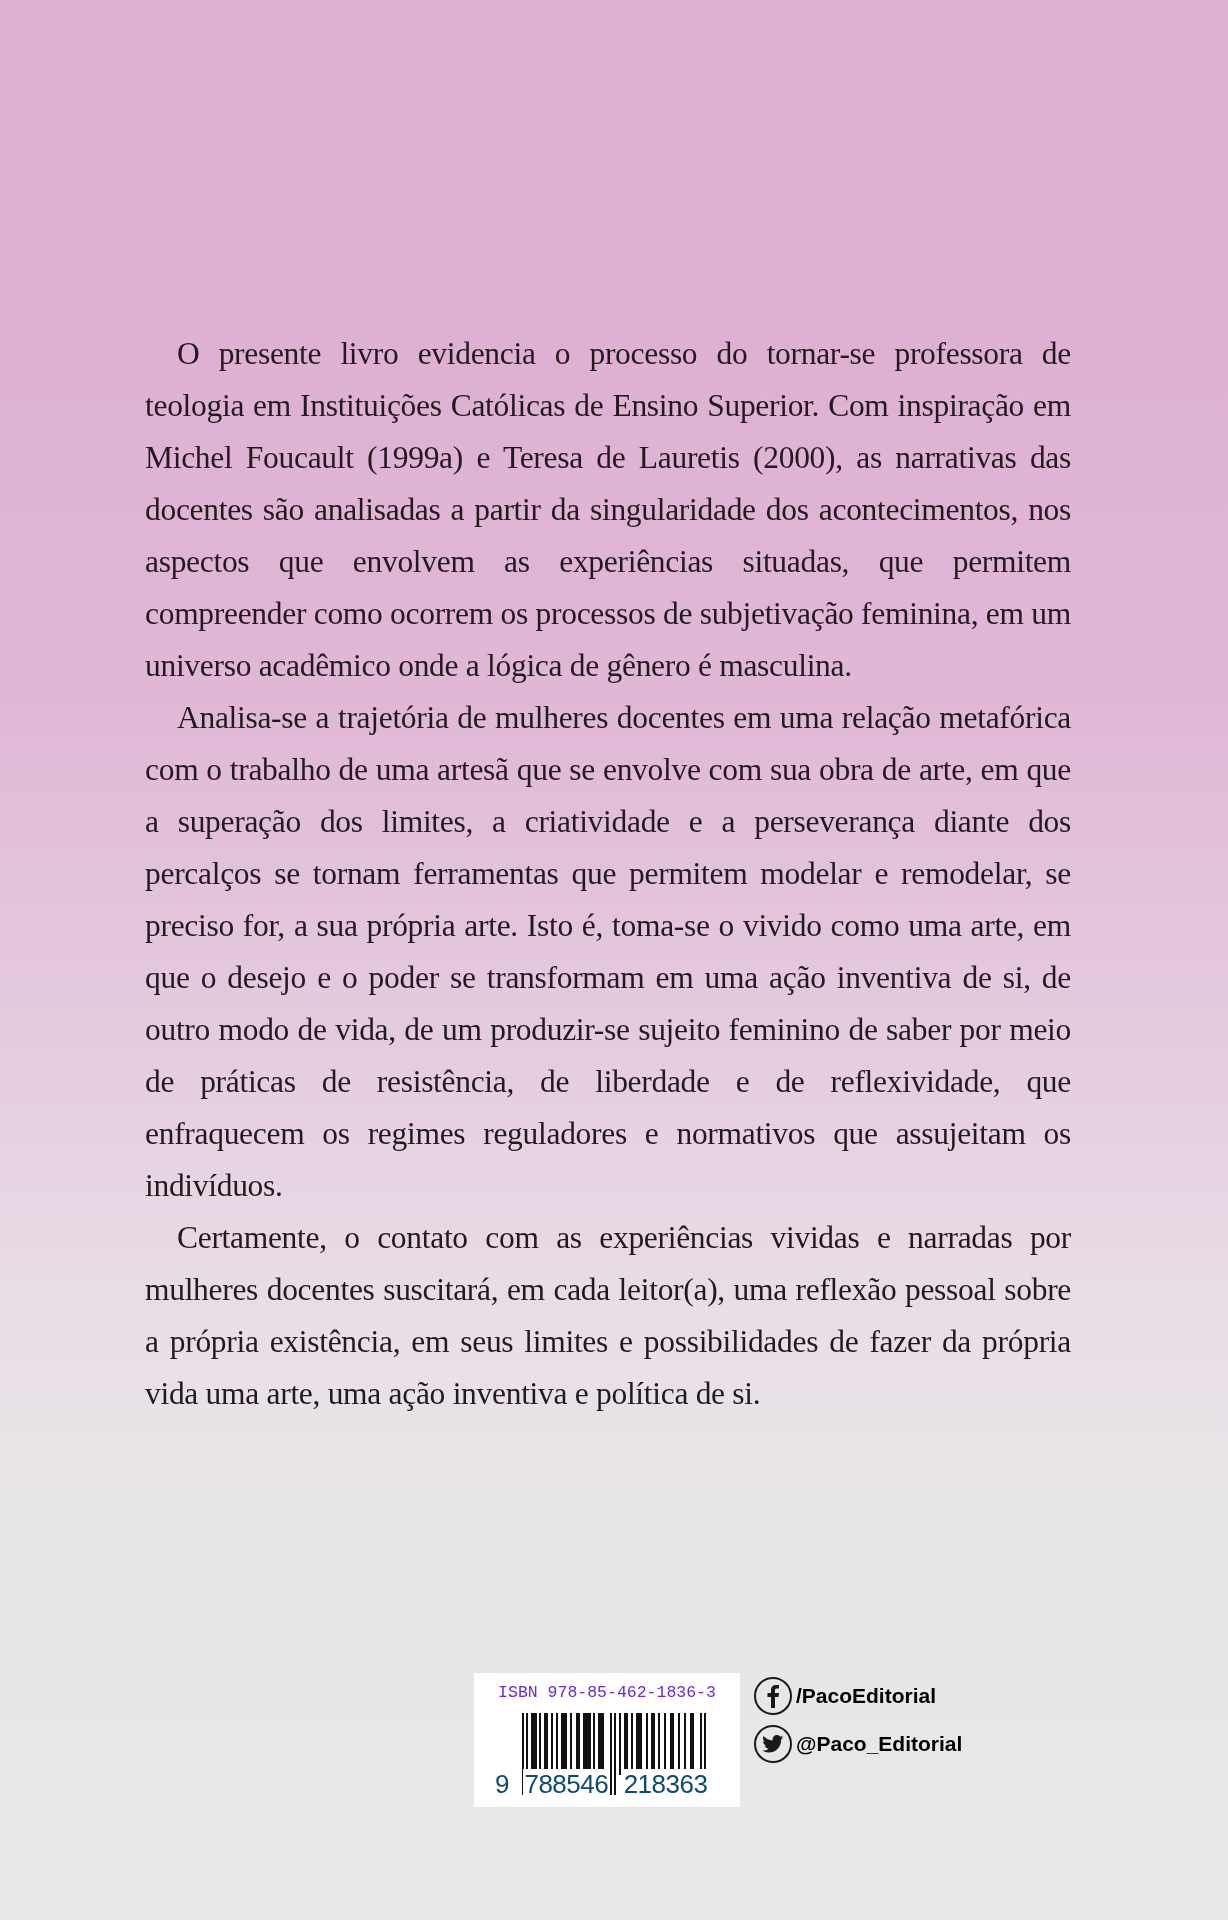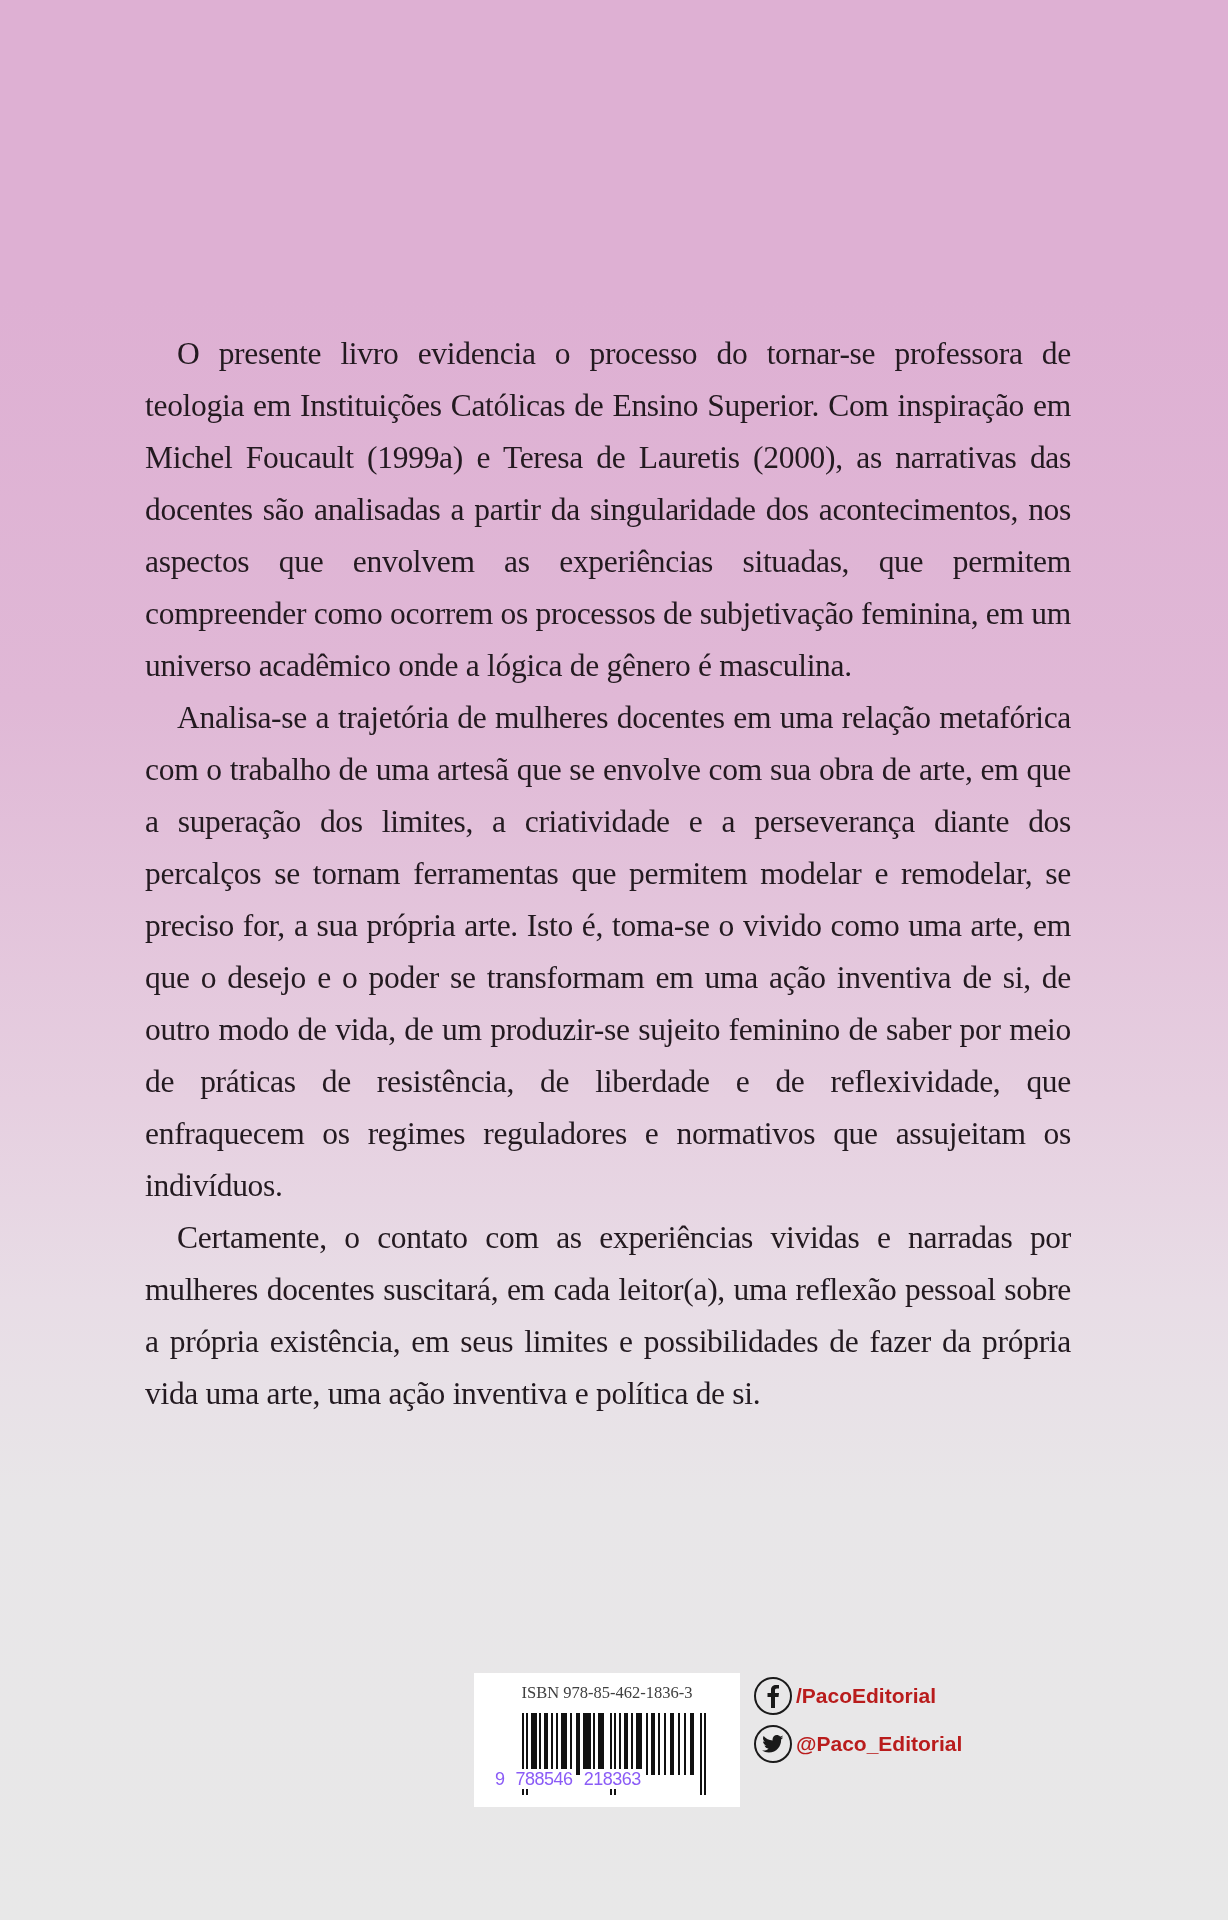--- a/index.html
+++ b/index.html
@@ -16,40 +16,40 @@
     font-size:31.5px; line-height:52px; text-align:justify;
     letter-spacing:-0.3px;
   }
   .blurb p { margin:0 0 0 0; text-indent:32px; }
   .isbn-box {
     position:absolute; left:474px; top:1673px; width:266px; height:134px;
     background:#ffffff;
   }
   .isbn-label {
     position:absolute; left:0; right:0; top:10px; text-align:center;
-    font-family:Liberation Serif, serif; font-size:16.5px;
-    color:#404040;
+    font-family:Liberation Mono, monospace; font-size:16.5px;
+    color:#6d28d9;
   }
   .barcode { position:absolute; left:48px; top:40px; width:184px; height:82px; }
   .barcode-num {
     position:absolute; left:20px; top:96px;
-    font-family:"Liberation Sans","DejaVu Sans",sans-serif; font-size:18px;
-    color:#8b5cf6; letter-spacing:-0.5px; background:transparent;
+    font-family:"Liberation Sans","DejaVu Sans",sans-serif; font-size:26px;
+    color:#0c4a6e; letter-spacing:-0.5px; background:transparent;
   }
   .barcode-num span { background:#fff; padding:0 1px; }
   .social { position:absolute; left:754px; top:1672px; }
   .social-item { display:flex; align-items:center; height:48px; margin-bottom:0; }
   .social-icon {
     width:38px; height:38px; border:2px solid #1a1a1a; border-radius:50%;
     box-sizing:border-box; display:flex; align-items:center; justify-content:center;
     margin-right:4px;
   }
   .social-text {
     font-family:"Liberation Sans","DejaVu Sans",sans-serif; font-weight:bold;
-    font-size:21px; color:#b91c1c;
+    font-size:21px; color:#000000;
   }
 </style>
 </head>
 <body>
 
 <div class="blurb">
   <p>O presente livro evidencia o processo do tornar-se professora de teologia em Instituições Católicas de Ensino Superior. Com inspiração em Michel Foucault (1999a) e Teresa de Lauretis (2000), as narrativas das docentes são analisadas a partir da singularidade dos acontecimentos, nos aspectos que envolvem as experiências situadas, que permitem compreender como ocorrem os processos de subjetivação feminina, em um universo acadêmico onde a lógica de gênero é masculina.</p>
   <p>Analisa-se a trajetória de mulheres docentes em uma relação metafórica com o trabalho de uma artesã que se envolve com sua obra de arte, em que a superação dos limites, a criatividade e a perseverança diante dos percalços se tornam ferramentas que permitem modelar e remodelar, se preciso for, a sua própria arte. Isto é, toma-se o vivido como uma arte, em que o desejo e o poder se transformam em uma ação inventiva de si, de outro modo de vida, de um produzir-se sujeito feminino de saber por meio de práticas de resistência, de liberdade e de reflexividade, que enfraquecem os regimes reguladores e normativos que assujeitam os indivíduos.</p>
   <p>Certamente, o contato com as experiências vividas e narradas por mulheres docentes suscitará, em cada leitor(a), uma reflexão pessoal sobre a própria existência, em seus limites e possibilidades de fazer da própria vida uma arte, uma ação inventiva e política de si.</p>
 </div>

